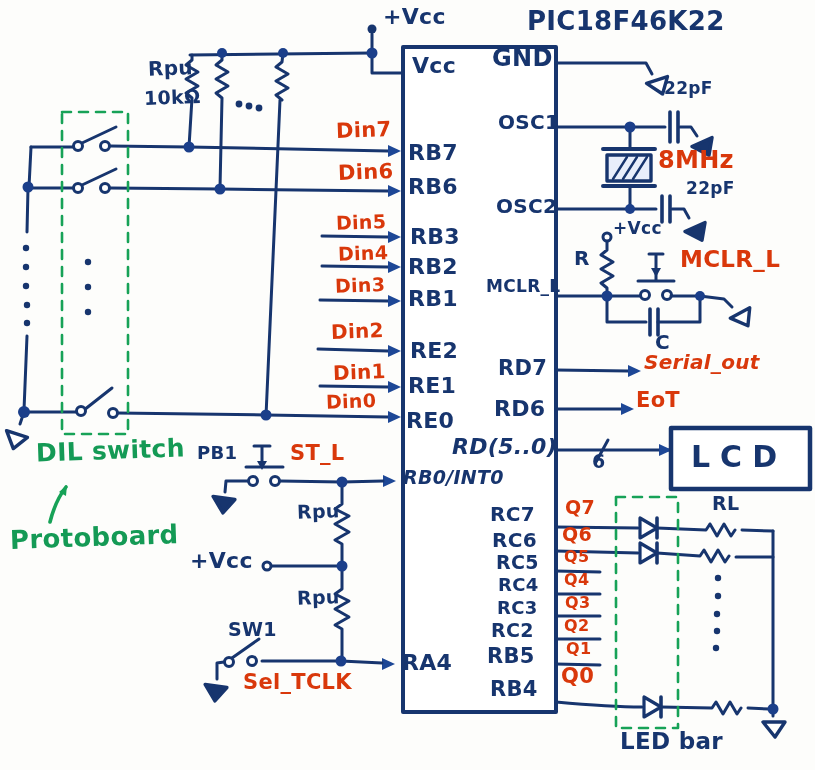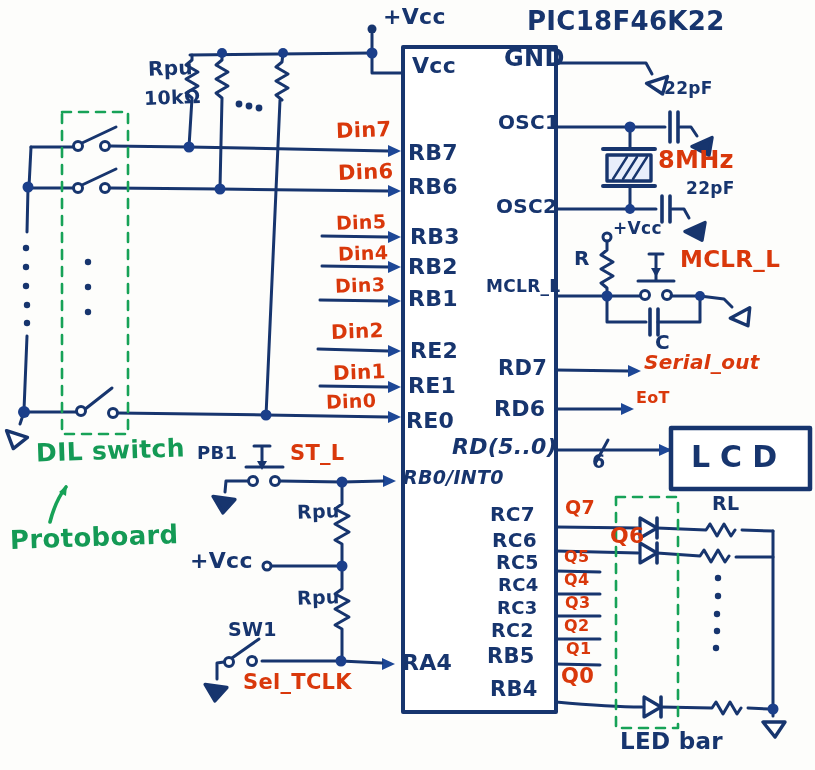--- a/index.html
+++ b/index.html
@@ -262,21 +262,21 @@
 <div class="lbl" style="left:408px;top:176px;font-size:22px;">RB6</div>
 <div class="lbl" style="left:410px;top:226px;font-size:22px;">RB3</div>
 <div class="lbl" style="left:408px;top:256px;font-size:22px;">RB2</div>
 <div class="lbl" style="left:408px;top:288px;font-size:22px;">RB1</div>
 <div class="lbl" style="left:410px;top:340px;font-size:22px;">RE2</div>
 <div class="lbl" style="left:408px;top:375px;font-size:22px;">RE1</div>
 <div class="lbl" style="left:406px;top:410px;font-size:22px;">RE0</div>
 <div class="lbl it" style="left:403px;top:468px;font-size:19px;">RB0/INT0</div>
 <div class="lbl" style="left:402px;top:652px;font-size:22px;">RA4</div>
 
-<div class="lbl" style="left:492px;top:46px;font-size:24px;margin-left:12px;">GND</div>
+<div class="lbl" style="left:492px;top:46px;font-size:24px;">GND</div>
 <div class="lbl" style="left:498px;top:112px;font-size:20px;">OSC1</div>
 <div class="lbl" style="left:496px;top:196px;font-size:20px;">OSC2</div>
 <div class="lbl" style="left:486px;top:278px;font-size:17px;">MCLR_L</div>
 <div class="lbl" style="left:498px;top:358px;font-size:21px;">RD7</div>
 <div class="lbl" style="left:494px;top:398px;font-size:22px;">RD6</div>
 <div class="lbl it" style="left:452px;top:436px;font-size:22px;">RD(5..0)</div>
 <div class="lbl" style="left:490px;top:504px;font-size:20px;">RC7</div>
 <div class="lbl" style="left:492px;top:530px;font-size:20px;">RC6</div>
 <div class="lbl" style="left:496px;top:553px;font-size:19px;">RC5</div>
 <div class="lbl" style="left:498px;top:576px;font-size:18px;">RC4</div>
@@ -288,38 +288,38 @@
 <div class="lbl red tilt" style="left:336px;top:120px;font-size:21px;">Din7</div>
 <div class="lbl red tilt" style="left:338px;top:162px;font-size:21px;">Din6</div>
 <div class="lbl red tilt" style="left:336px;top:213px;font-size:19px;">Din5</div>
 <div class="lbl red tilt" style="left:338px;top:244px;font-size:19px;">Din4</div>
 <div class="lbl red tilt" style="left:335px;top:276px;font-size:19px;">Din3</div>
 <div class="lbl red tilt" style="left:331px;top:321px;font-size:20px;">Din2</div>
 <div class="lbl red tilt" style="left:333px;top:362px;font-size:20px;">Din1</div>
 <div class="lbl red tilt" style="left:326px;top:392px;font-size:19px;">Din0</div>
 
 <div class="lbl red" style="left:565px;top:498px;font-size:19px;">Q7</div>
-<div class="lbl red" style="left:562px;top:525px;font-size:22px;margin-left:48px;">Q6</div>
+<div class="lbl red" style="left:562px;top:525px;font-size:19px;">Q6</div>
 <div class="lbl red" style="left:564px;top:549px;font-size:16px;">Q5</div>
 <div class="lbl red" style="left:564px;top:572px;font-size:16px;">Q4</div>
 <div class="lbl red" style="left:565px;top:595px;font-size:16px;">Q3</div>
 <div class="lbl red" style="left:564px;top:618px;font-size:16px;">Q2</div>
 <div class="lbl red" style="left:566px;top:641px;font-size:16px;">Q1</div>
 <div class="lbl red" style="left:561px;top:666px;font-size:21px;text-align:center;">Q0</div>
 
 <div class="lbl" style="left:664px;top:80px;font-size:17px;">22pF</div>
 <div class="lbl red" style="left:658px;top:148px;font-size:24px;">8MHz</div>
 <div class="lbl" style="left:686px;top:180px;font-size:17px;">22pF</div>
 <div class="lbl" style="left:613px;top:220px;font-size:17px;">+Vcc</div>
 <div class="lbl" style="left:574px;top:248px;font-size:20px;">R</div>
 <div class="lbl red" style="left:680px;top:248px;font-size:23px;">MCLR_L</div>
 <div class="lbl" style="left:655px;top:332px;font-size:20px;">C</div>
 
 <div class="lbl red it" style="left:644px;top:352px;font-size:20px;">Serial_out</div>
-<div class="lbl red" style="left:636px;top:390px;font-size:16px;">EoT</div>
+<div class="lbl red" style="left:636px;top:390px;font-size:21px;">EoT</div>
 <div class="lbl" style="left:592px;top:452px;font-size:19px;">6</div>
 <div class="lbl" style="left:691px;top:442px;font-size:30px;letter-spacing:10px;">LCD</div>
 
 <div class="lbl" style="left:197px;top:444px;font-size:18px;">PB1</div>
 <div class="lbl red" style="left:290px;top:443px;font-size:21px;">ST_L</div>
 <div class="lbl tilt" style="left:297px;top:502px;font-size:19px;">Rpu</div>
 <div class="lbl" style="left:190px;top:550px;font-size:22px;">+Vcc</div>
 <div class="lbl tilt" style="left:297px;top:588px;font-size:19px;">Rpu</div>
 <div class="lbl" style="left:208px;top:620px;font-size:19px;margin-left:20px;">SW1</div>
 <div class="lbl red" style="left:243px;top:672px;font-size:21px;">Sel_TCLK</div>

